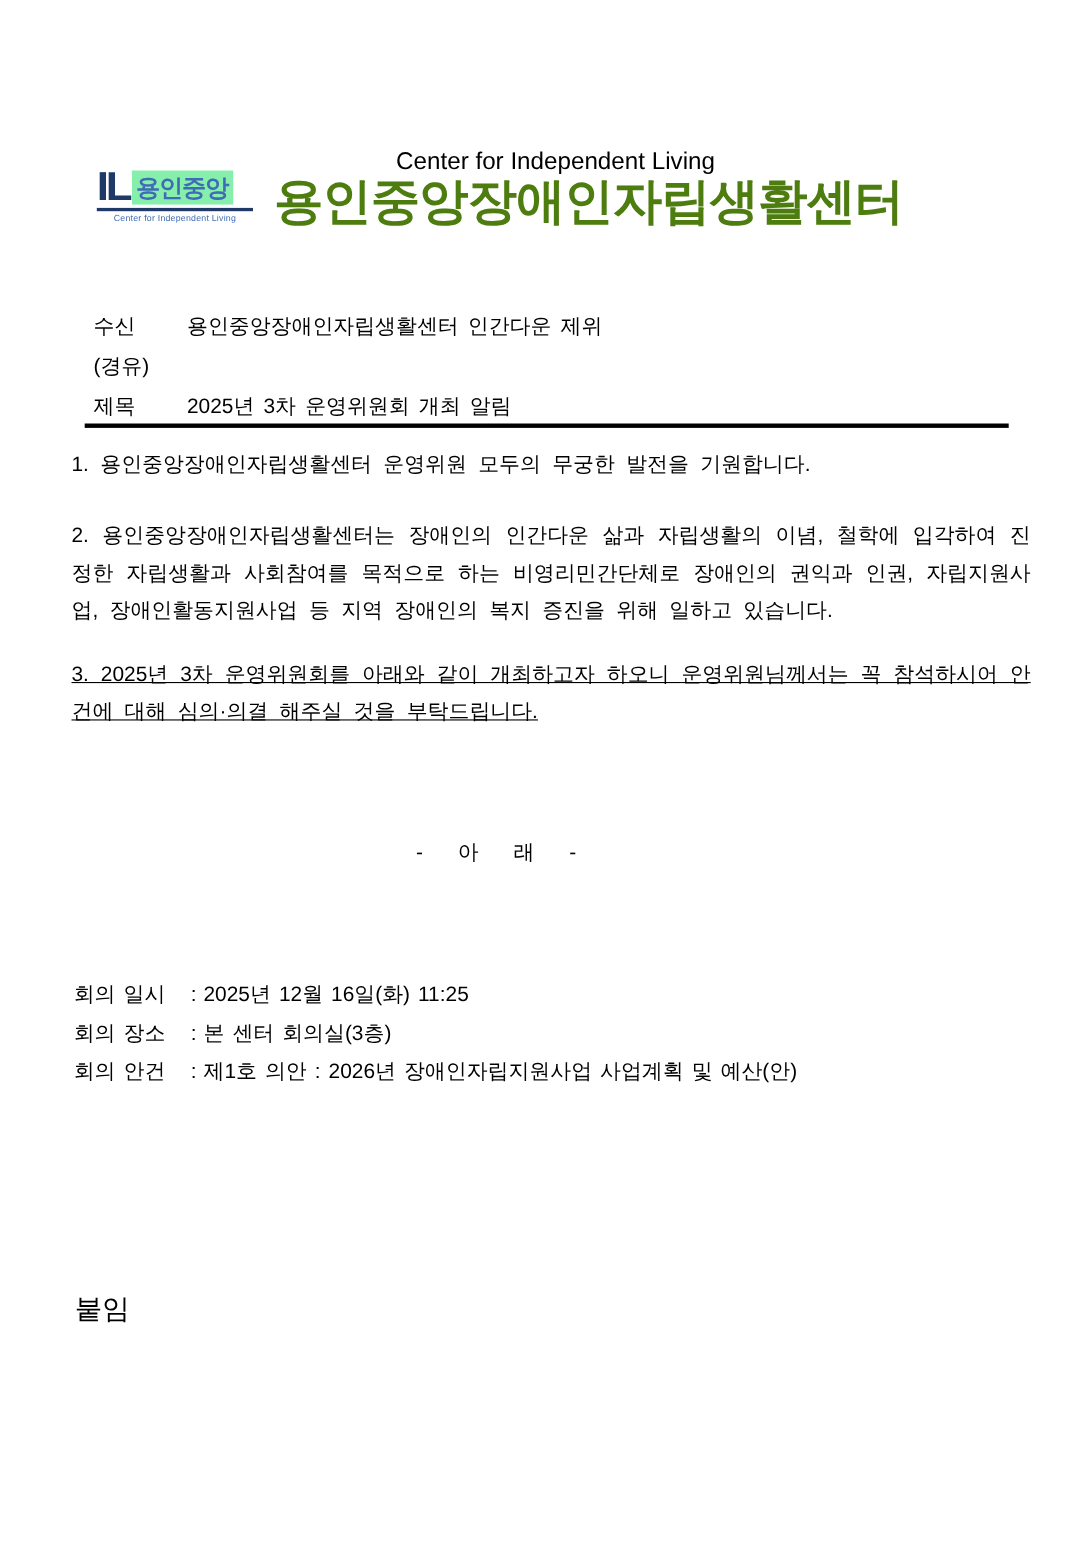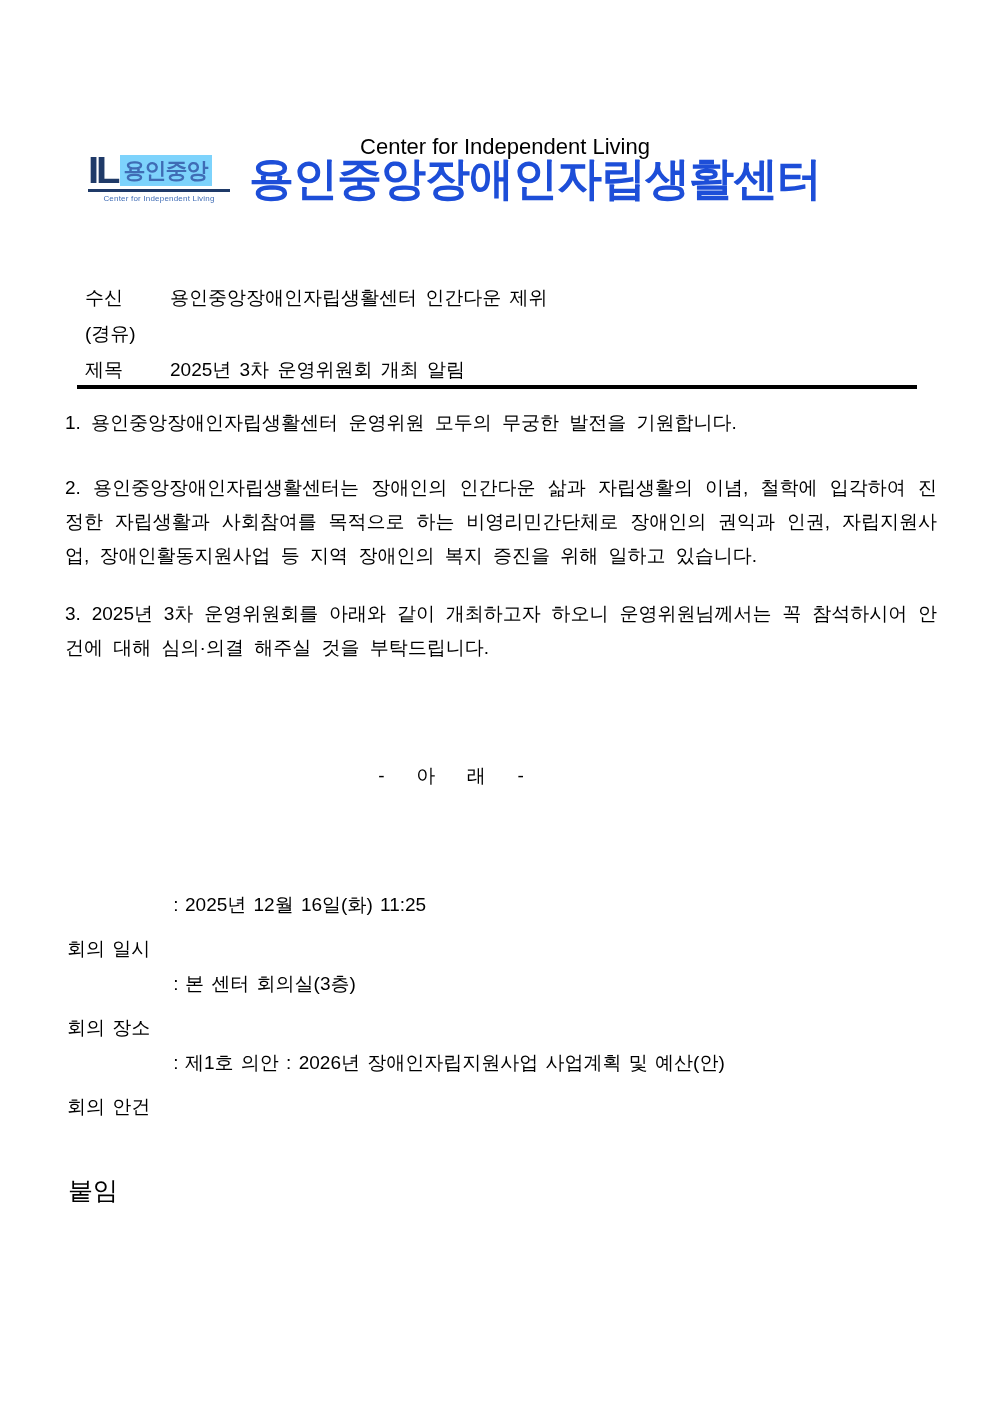--- a/index.html
+++ b/index.html
@@ -28,21 +28,21 @@
   }
   .logo-mark {
     font-size: 40px;
     font-weight: bold;
     line-height: 36px;
     letter-spacing: -3px;
     color: #1f3a68;
     transform: scaleY(0.92);
   }
   .logo-name-box {
-    background: #7dd3fc;
+    background: #86efac;
     margin-left: 2px;
     padding: 4px 4px 3px 4px;
   }
   .logo-name {
     font-size: 22px;
     font-weight: bold;
     letter-spacing: -1px;
     color: #3f6cb5;
     line-height: 24px;
   }
@@ -74,22 +74,21 @@
   }
   .title-ko {
     position: absolute;
     left: 249px;
     top: 158px;
     font-size: 45px;
     line-height: 50px;
     font-weight: bold;
     letter-spacing: -1px;
     white-space: nowrap;
-    color: #1d4ed8;
-    font-family: Liberation Mono, monospace;
+    color: #4d7c0f;
   }
 
   
   .meta {
     position: absolute;
     left: 85px;
     top: 280px;
     width: 860px;
     font-size: 19px;
     line-height: 36px;
@@ -118,21 +117,21 @@
     position: absolute;
     left: 65px;
     width: 872px;
     font-size: 19px;
     line-height: 34px;
     word-spacing: 5px;
     text-align: justify;
   }
   .para-1 { top: 406px; }
   .para-2 { top: 471px; }
-  .para-3 { top: 597px; }
+  .para-3 { top: 597px; text-decoration: underline; }
 
   
   .below-divider {
     position: absolute;
     left: 0;
     top: 759px;
     width: 902px;
     font-size: 19px;
     line-height: 34px;
     text-align: center;
@@ -147,21 +146,20 @@
     font-size: 19px;
     line-height: 35px;
     word-spacing: 2px;
   }
   .meeting-row { display: flex; }
   .meeting-label {
     display: inline-block;
     width: 100px;
     flex: 0 0 100px;
     white-space: pre;
-    margin-top: 44px;
   }
   .meeting-colon {
     display: inline-block;
     width: 18px;
     flex: 0 0 18px;
     text-align: center;
   }
   .meeting-value { white-space: pre; }
 
   

